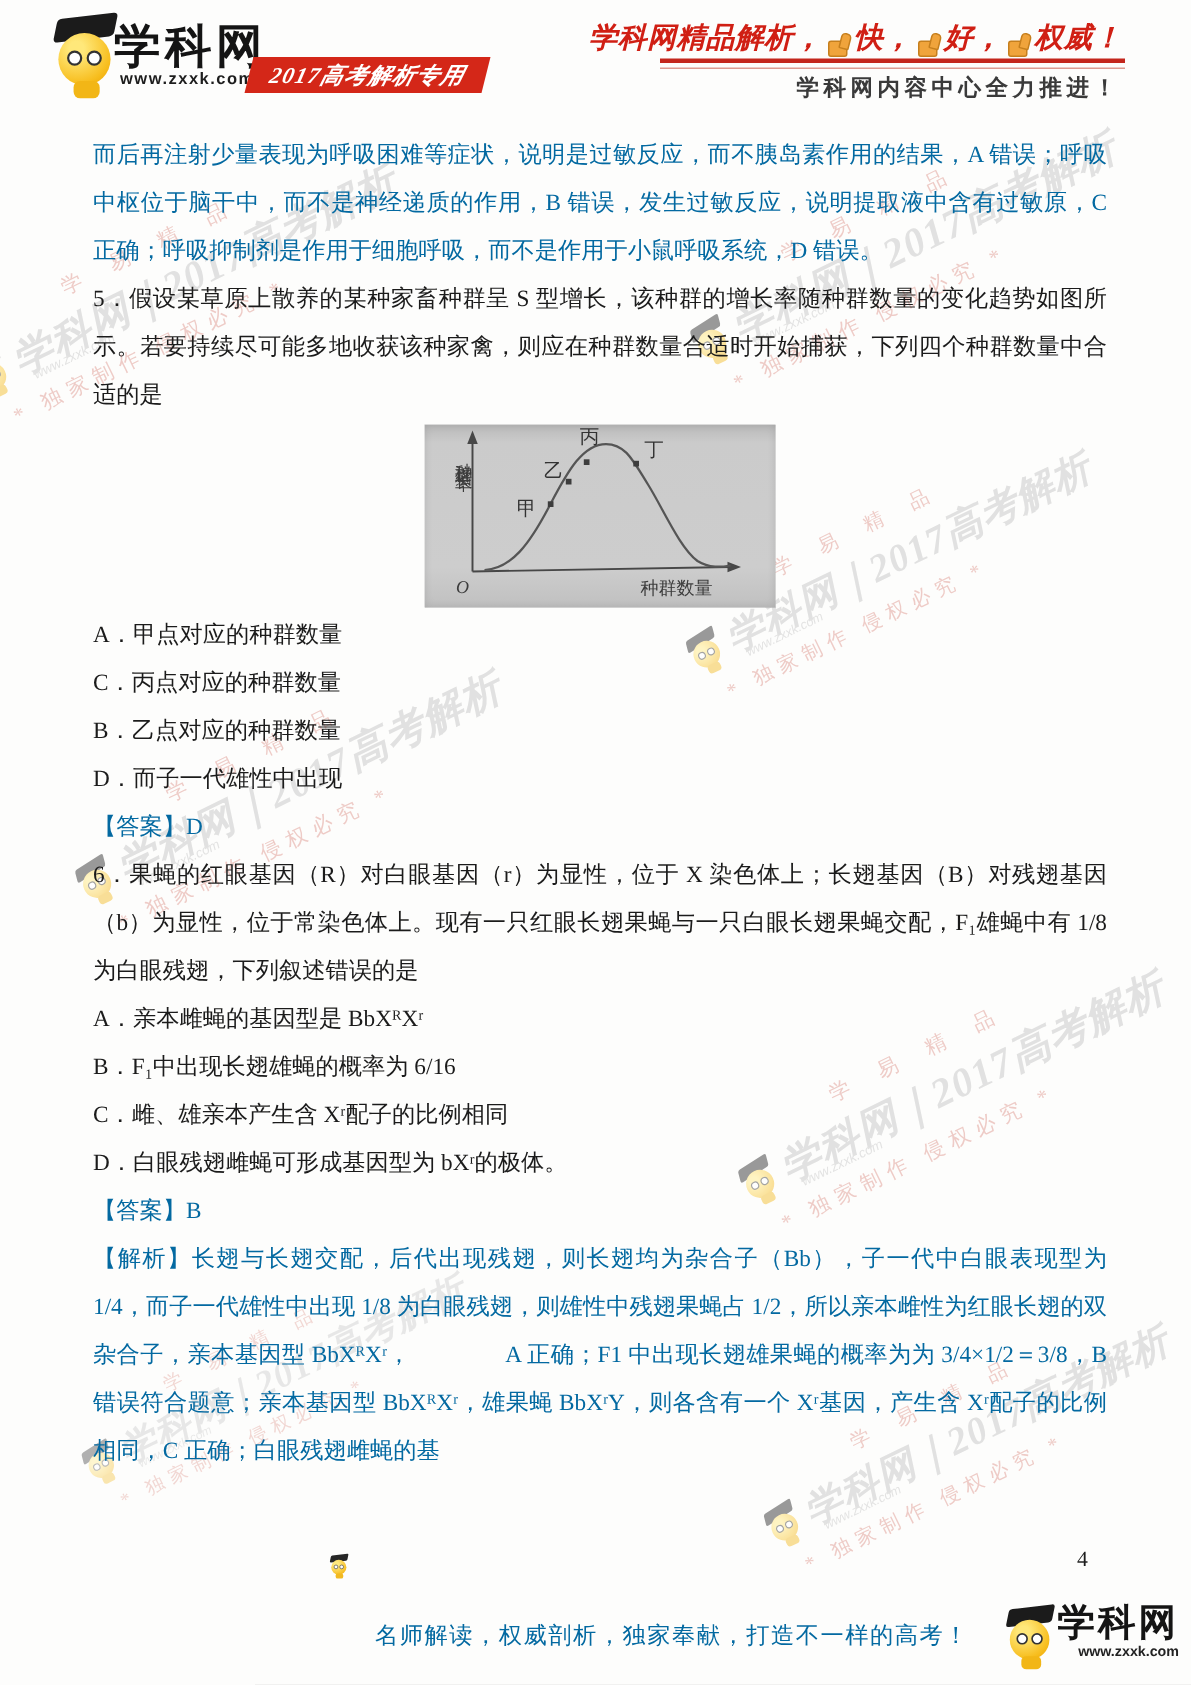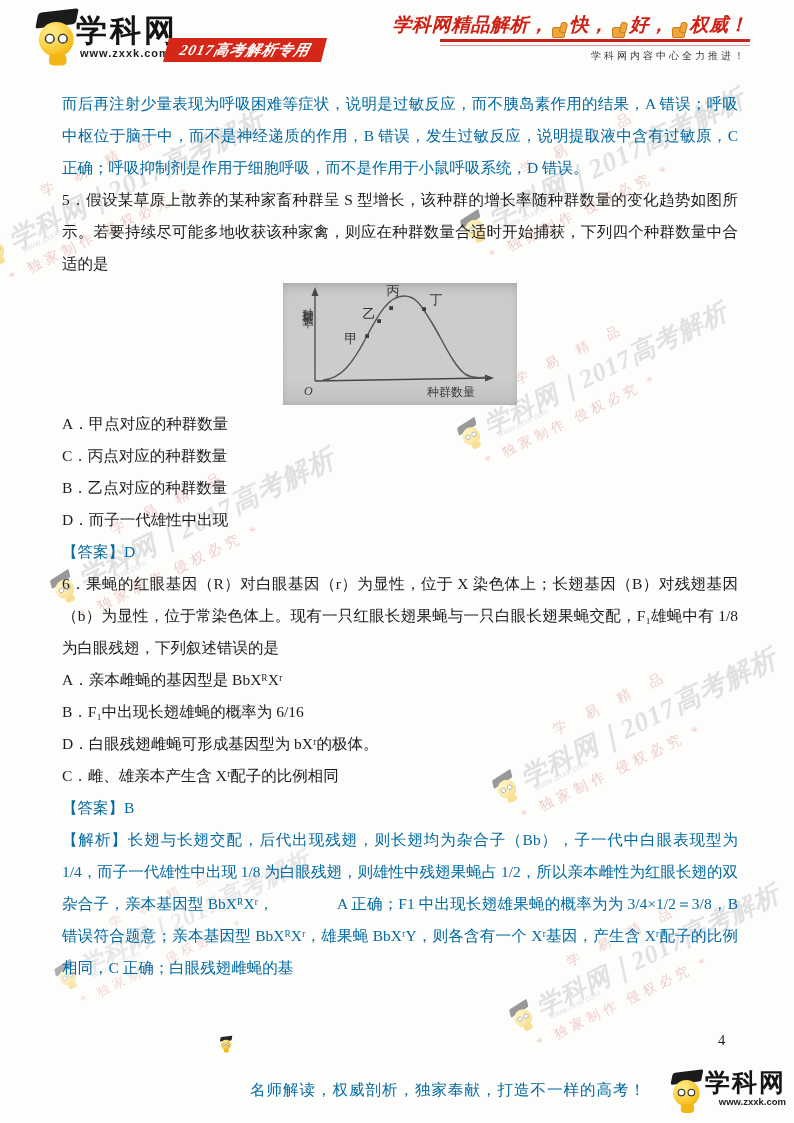--- a/index.html
+++ b/index.html
@@ -17,21 +17,21 @@
   .banner span{color:#fff;font-size:15px;font-weight:800;font-style:italic;letter-spacing:1px;}
   .slogan{position:absolute;right:46px;top:12px;z-index:3;display:flex;align-items:flex-end;
           color:#d01f14;font-weight:800;font-style:italic;font-size:19px;letter-spacing:.5px;white-space:nowrap;}
   .thumb{display:inline-block;width:17px;height:16px;position:relative;margin:0 2px;}
   .thumb::before{content:"";position:absolute;left:1px;bottom:0;width:11px;height:9px;
                  background:#f0a43c;border:1px solid #c67f1d;border-radius:2px;}
   .thumb::after{content:"";position:absolute;left:9px;top:0;width:5px;height:9px;background:#f0a43c;
                 border:1px solid #c67f1d;border-radius:3px 3px 1px 1px;transform:rotate(14deg);}
   .slogan-rule{position:absolute;right:44px;top:39px;width:310px;height:3px;z-index:3;
                border-top:3px solid #c3261c;border-bottom:1px solid #dd9a90;}
-  .hdr-subline{position:absolute;right:47px;top:49px;z-index:3;font-size:10px;font-weight:400;
+  .hdr-subline{position:absolute;right:47px;top:49px;z-index:3;font-size:15px;font-weight:700;
                color:#3a3a3a;letter-spacing:3px;}
 
   
   .mascot{display:inline-block;position:relative;width:30px;height:40px;}
   .mascot i{position:absolute;display:block;}
   .mascot .cap{left:1px;top:1px;width:27px;height:11px;background:#1b1b1b;border-radius:2px;
                transform:skewX(-18deg) rotate(-7deg);}
   .mascot .face{left:2px;top:9px;width:24px;height:24px;border-radius:50%;
                 background:radial-gradient(circle at 35% 30%,#ffe87a 15%,#f7bd1d 70%,#e89d00);}
   .mascot .eye{top:17px;width:5px;height:5px;border:1px solid #333;border-radius:50%;background:#fff;}
@@ -176,22 +176,22 @@
     <p>B．乙点对应的种群数量</p>
     <p>D．而子一代雄性中出现</p>
 
     <p class="red"><span>【答案】</span><span>D</span></p>
 
 
     <p>6．果蝇的红眼基因（R）对白眼基因（r）为显性，位于 X 染色体上；长翅基因（B）对残翅基因（b）为显性，位于常染色体上。现有一只红眼长翅果蝇与一只白眼长翅果蝇交配，F₁雄蝇中有 1/8 为白眼残翅，下列叙述错误的是</p>
 
     <p>A．亲本雌蝇的基因型是 BbXᴿXʳ</p>
     <p>B．F₁中出现长翅雄蝇的概率为 6/16</p>
+    <p>C．雌、雄亲本产生含 Xʳ配子的比例相同</p>
     <p>D．白眼残翅雌蝇可形成基因型为 bXʳ的极体。</p>
-    <p>C．雌、雄亲本产生含 Xʳ配子的比例相同</p>
 
     <p class="red"><span>【答案】</span><span>B</span></p>
 
     <p class="red"><span>【解析】</span><span>长翅与长翅交配，后代出现残翅，则长翅均为杂合子（Bb），子一代中白眼表现型为 1/4，而子一代雄性中出现 1/8 为白眼残翅，则雄性中残翅果蝇占 1/2，所以亲本雌性为红眼长翅的双杂合子，亲本基因型 BbXᴿXʳ，　　　　A 正确；F1 中出现长翅雄果蝇的概率为为 3/4×1/2＝3/8，B 错误符合题意；亲本基因型 BbXᴿXʳ，雄果蝇 BbXʳY，则各含有一个 Xʳ基因，产生含 Xʳ配子的比例相同，C 正确；白眼残翅雌蝇的基</span></p>
 
   </div>
 
   <span class="mascot abs tiny" style="left:220px;top:1036px;">
       <i class="cap"></i>
       <i class="face"></i>

